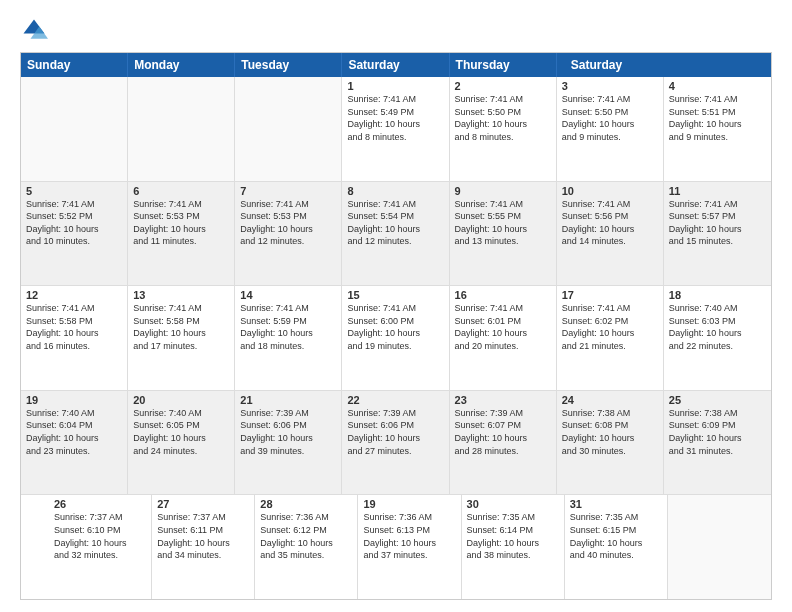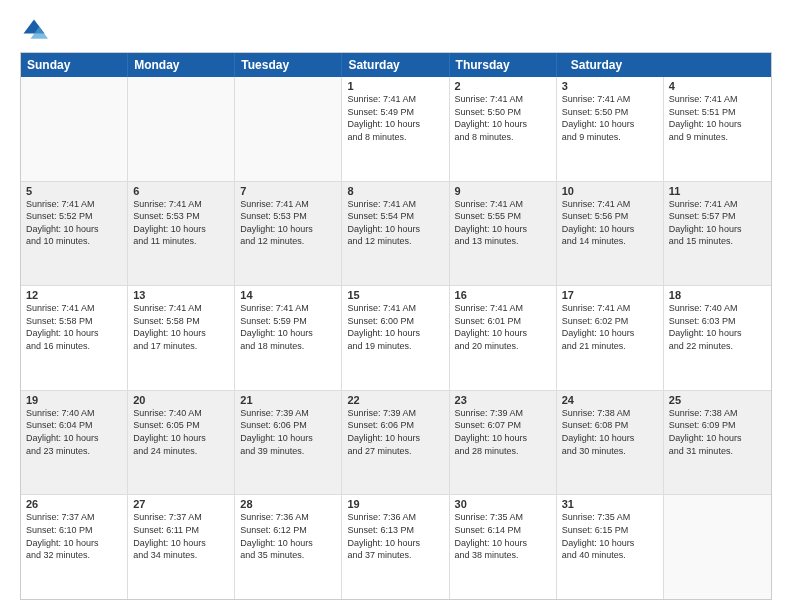--- a/index.html
+++ b/index.html
@@ -84,21 +84,21 @@
       flex: 1;
       display: flex;
       flex-direction: column;
     }
     .cal-week {
       display: grid;
       grid-template-columns: repeat(7, 1fr);
       flex: 1;
       border-bottom: 1px solid #ddd;
     }
-    .cal-week:last-child { border-bottom: none; }
+    .cal-week:last-child { border-bottom: none; margin-left: 28px; }
     .cal-cell {
       border-right: 1px solid #ddd;
       padding: 3px 5px;
       font-size: 9.5px;
       color: #333;
       vertical-align: top;
       background: #fff;
       min-height: 0;
     }
     .cal-cell:last-child { border-right: none; }

